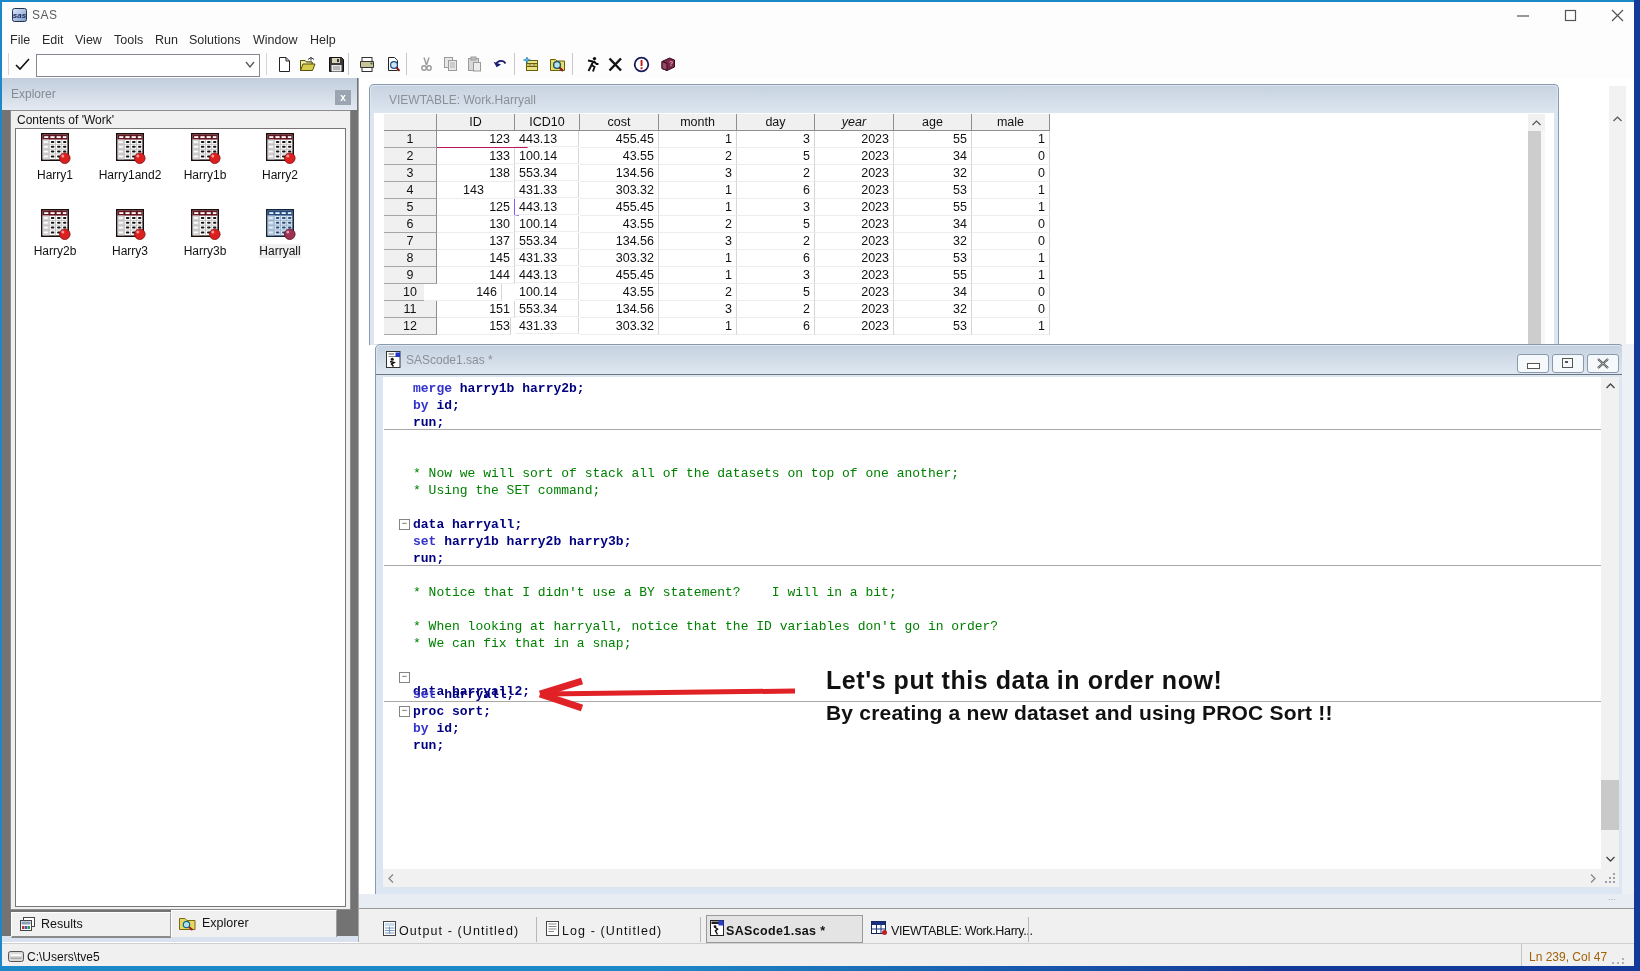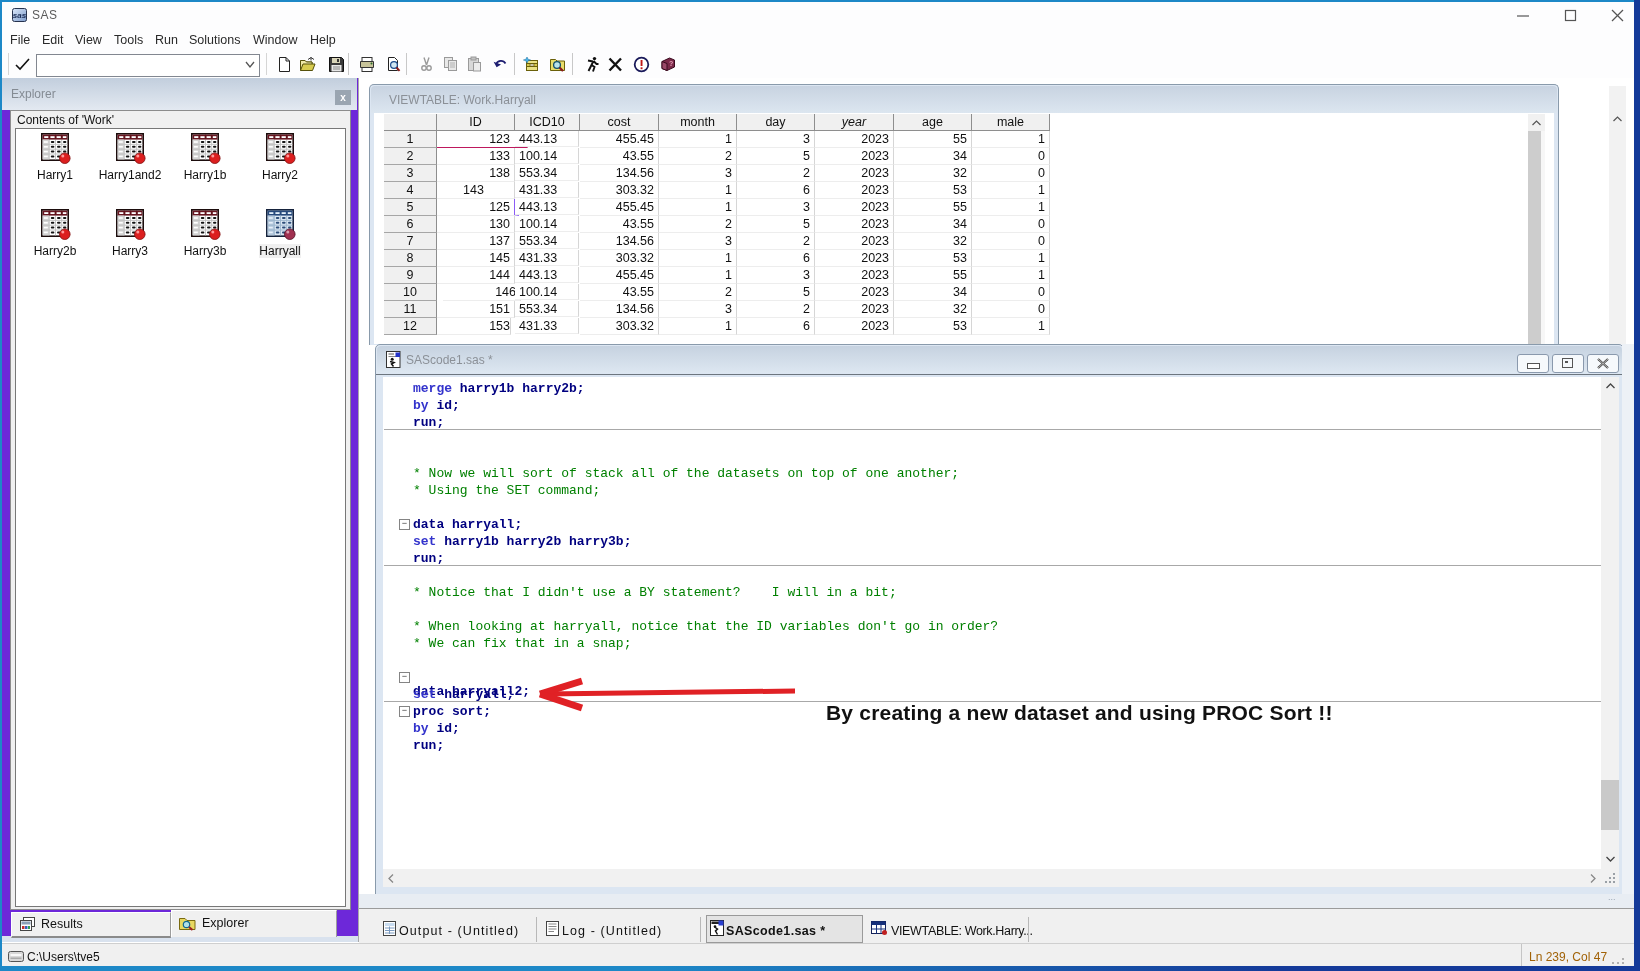--- a/index.html
+++ b/index.html
@@ -152,21 +152,21 @@
         <rect x="7.6" y="4" width="1.9" height="6" fill="#c01818"></rect>
         <rect x="7.6" y="11.3" width="1.9" height="1.9" fill="#c01818"></rect>
       </svg>
       <svg class="abs" style="left:660px;top:56px;" width="17" height="17">
         <path d="M2 12.5 L7 14.5 L14.5 11 L14.5 4 L9.5 2 L2 5.5 Z" fill="#7a2848" stroke="#3a0a1e"></path>
         <path d="M2 5.5 L7 7.5 L7 14.5 L2 12.5 Z" fill="#9a4868" stroke="#3a0a1e"></path>
         <text x="9" y="9.5" font-size="7" font-weight="bold" fill="#e8a0b8" font-family="Liberation Sans">?</text>
       </svg>
     </div>
 
-  <div id="explorer" class="abs" style="left:2px;top:78px;width:356px;height:864px;background:#6d28d9;border-right:1px solid #a9a9a9;">
+  <div id="explorer" class="abs" style="left:2px;top:78px;width:356px;height:864px;background:#737373;border-right:1px solid #a9a9a9;">
     <div class="abs" style="left:0;top:0;width:355px;height:32px;background:linear-gradient(#c2cedd,#e3e9f1);">
       <span class="abs" style="left:9px;top:9px;font-size:12px;color:#848b93;">Explorer</span>
       <div class="abs" style="left:333px;top:12px;width:16px;height:15px;background:#9aa5b1;color:#fff;font-size:10px;font-weight:bold;text-align:center;line-height:15px;">x</div>
     </div>
 
     <div class="abs" style="left:8px;top:32px;width:339px;height:798px;background:#f0f0f0;border:1px solid #8c8c8c;">
       <div class="abs" style="left:6px;top:2px;font-size:12px;color:#111;">Contents of 'Work'</div>
       <div class="abs" style="left:4px;top:17px;width:329px;height:777px;background:#fff;border:1px solid #777;"></div>
       <div id="icons">
           <svg width="0" height="0" style="position:absolute;">
@@ -416,21 +416,21 @@
           <div class="abs" style="left:0px;top:153px;width:52px;height:16px;background:#f0f0f0;border-right:1px solid #8e8e8e;border-bottom:1px solid #a6a6a6;text-align:center;line-height:16px;">9</div>
           <div class="abs" style="left:53px;top:153px;width:73px;height:16px;background:#fff;border-right:1px solid #d6d6d6;border-bottom:1px solid #ededed;text-align:right;padding-right:4px;line-height:16px;">144</div>
           <div class="abs" style="left:131px;top:153px;width:64px;height:16px;background:#fff;border-right:1px solid #d6d6d6;border-bottom:1px solid #ededed;text-align:left;padding-left:4px;line-height:16px;box-sizing:border-box;">443.13</div>
           <div class="abs" style="left:196px;top:153px;width:74px;height:16px;background:#fff;border-right:1px solid #d6d6d6;border-bottom:1px solid #ededed;text-align:right;padding-right:4px;line-height:16px;">455.45</div>
           <div class="abs" style="left:275px;top:153px;width:73px;height:16px;background:#fff;border-right:1px solid #d6d6d6;border-bottom:1px solid #ededed;text-align:right;padding-right:4px;line-height:16px;">1</div>
           <div class="abs" style="left:353px;top:153px;width:73px;height:16px;background:#fff;border-right:1px solid #d6d6d6;border-bottom:1px solid #ededed;text-align:right;padding-right:4px;line-height:16px;">3</div>
           <div class="abs" style="left:431px;top:153px;width:74px;height:16px;background:#fff;border-right:1px solid #d6d6d6;border-bottom:1px solid #ededed;text-align:right;padding-right:4px;line-height:16px;">2023</div>
           <div class="abs" style="left:510px;top:153px;width:73px;height:16px;background:#fff;border-right:1px solid #d6d6d6;border-bottom:1px solid #ededed;text-align:right;padding-right:4px;line-height:16px;">55</div>
           <div class="abs" style="left:588px;top:153px;width:73px;height:16px;background:#fff;border-right:1px solid #d6d6d6;border-bottom:1px solid #ededed;text-align:right;padding-right:4px;line-height:16px;">1</div>
           <div class="abs" style="left:0px;top:170px;width:52px;height:16px;background:#f0f0f0;border-right:1px solid #8e8e8e;border-bottom:1px solid #a6a6a6;text-align:center;line-height:16px;">10</div>
-          <div class="abs" style="left:59px;top:170px;width:73px;height:16px;background:#fff;border-right:1px solid #d6d6d6;border-bottom:1px solid #ededed;text-align:right;padding-right:4px;line-height:16px;">146</div>
+          <div class="abs" style="left:40px;top:170px;width:73px;height:16px;background:#fff;border-right:1px solid #d6d6d6;border-bottom:1px solid #ededed;text-align:right;padding-right:4px;line-height:16px;">146</div>
           <div class="abs" style="left:131px;top:170px;width:64px;height:16px;background:#fff;border-right:1px solid #d6d6d6;border-bottom:1px solid #ededed;text-align:left;padding-left:4px;line-height:16px;box-sizing:border-box;">100.14</div>
           <div class="abs" style="left:196px;top:170px;width:74px;height:16px;background:#fff;border-right:1px solid #d6d6d6;border-bottom:1px solid #ededed;text-align:right;padding-right:4px;line-height:16px;">43.55</div>
           <div class="abs" style="left:275px;top:170px;width:73px;height:16px;background:#fff;border-right:1px solid #d6d6d6;border-bottom:1px solid #ededed;text-align:right;padding-right:4px;line-height:16px;">2</div>
           <div class="abs" style="left:353px;top:170px;width:73px;height:16px;background:#fff;border-right:1px solid #d6d6d6;border-bottom:1px solid #ededed;text-align:right;padding-right:4px;line-height:16px;">5</div>
           <div class="abs" style="left:431px;top:170px;width:74px;height:16px;background:#fff;border-right:1px solid #d6d6d6;border-bottom:1px solid #ededed;text-align:right;padding-right:4px;line-height:16px;">2023</div>
           <div class="abs" style="left:510px;top:170px;width:73px;height:16px;background:#fff;border-right:1px solid #d6d6d6;border-bottom:1px solid #ededed;text-align:right;padding-right:4px;line-height:16px;">34</div>
           <div class="abs" style="left:588px;top:170px;width:73px;height:16px;background:#fff;border-right:1px solid #d6d6d6;border-bottom:1px solid #ededed;text-align:right;padding-right:4px;line-height:16px;">0</div>
           <div class="abs" style="left:0px;top:187px;width:52px;height:16px;background:#f0f0f0;border-right:1px solid #8e8e8e;border-bottom:1px solid #a6a6a6;text-align:center;line-height:16px;">11</div>
           <div class="abs" style="left:53px;top:187px;width:73px;height:16px;background:#fff;border-right:1px solid #d6d6d6;border-bottom:1px solid #ededed;text-align:right;padding-right:4px;line-height:16px;">151</div>
           <div class="abs" style="left:131px;top:187px;width:64px;height:16px;background:#fff;border-right:1px solid #d6d6d6;border-bottom:1px solid #ededed;text-align:left;padding-left:4px;line-height:16px;box-sizing:border-box;">553.34</div>
@@ -550,20 +550,21 @@
         <div class="divline" style="left:8px;width:1217px;top:219.5px;"></div>
         <div class="divline" style="left:8px;width:1217px;top:355.5px;"></div>
       </div>
   </div>
 
   <svg class="abs" style="left:530px;top:670px;" width="280" height="50">
     <path d="M15 24 L265 21" stroke="#e02125" stroke-width="5" fill="none"></path>
     <path d="M10 24 L52 11" stroke="#e02125" stroke-width="7" fill="none"></path>
     <path d="M10 24 L52 38" stroke="#e02125" stroke-width="7" fill="none"></path>
   </svg>
+  <div class="abs" style="left:826px;top:666px;font-size:25px;font-weight:bold;color:#111;letter-spacing:0.55px;">Let's put this data in order now!</div>
   <div class="abs" style="left:826px;top:701px;font-size:21px;font-weight:bold;color:#111;letter-spacing:0.2px;">By creating a new dataset and using PROC Sort !!</div>
 
   <div class="abs" style="left:359px;top:894px;width:1275px;height:14px;background:#e8edf3;"></div>
     <div class="abs" style="left:1608px;top:895px;width:13px;height:4px;color:#9aa5b2;font-size:9px;line-height:4px;">...</div>
     <div class="abs" style="left:1622px;top:344px;width:12px;height:550px;background:#edf1f6;"></div>
 
   <div id="winbar" class="abs" style="left:359px;top:908px;width:1275px;height:35px;background:#f0f0f0;border-top:1px solid #9b9b9b;">
       <svg class="abs" style="left:24px;top:12px;" width="14" height="15">
         <rect x="0.5" y="0.5" width="12" height="14" fill="#fff" stroke="#444"></rect>
         <rect x="2" y="2" width="9.5" height="3" fill="#c8dcf0"></rect>

